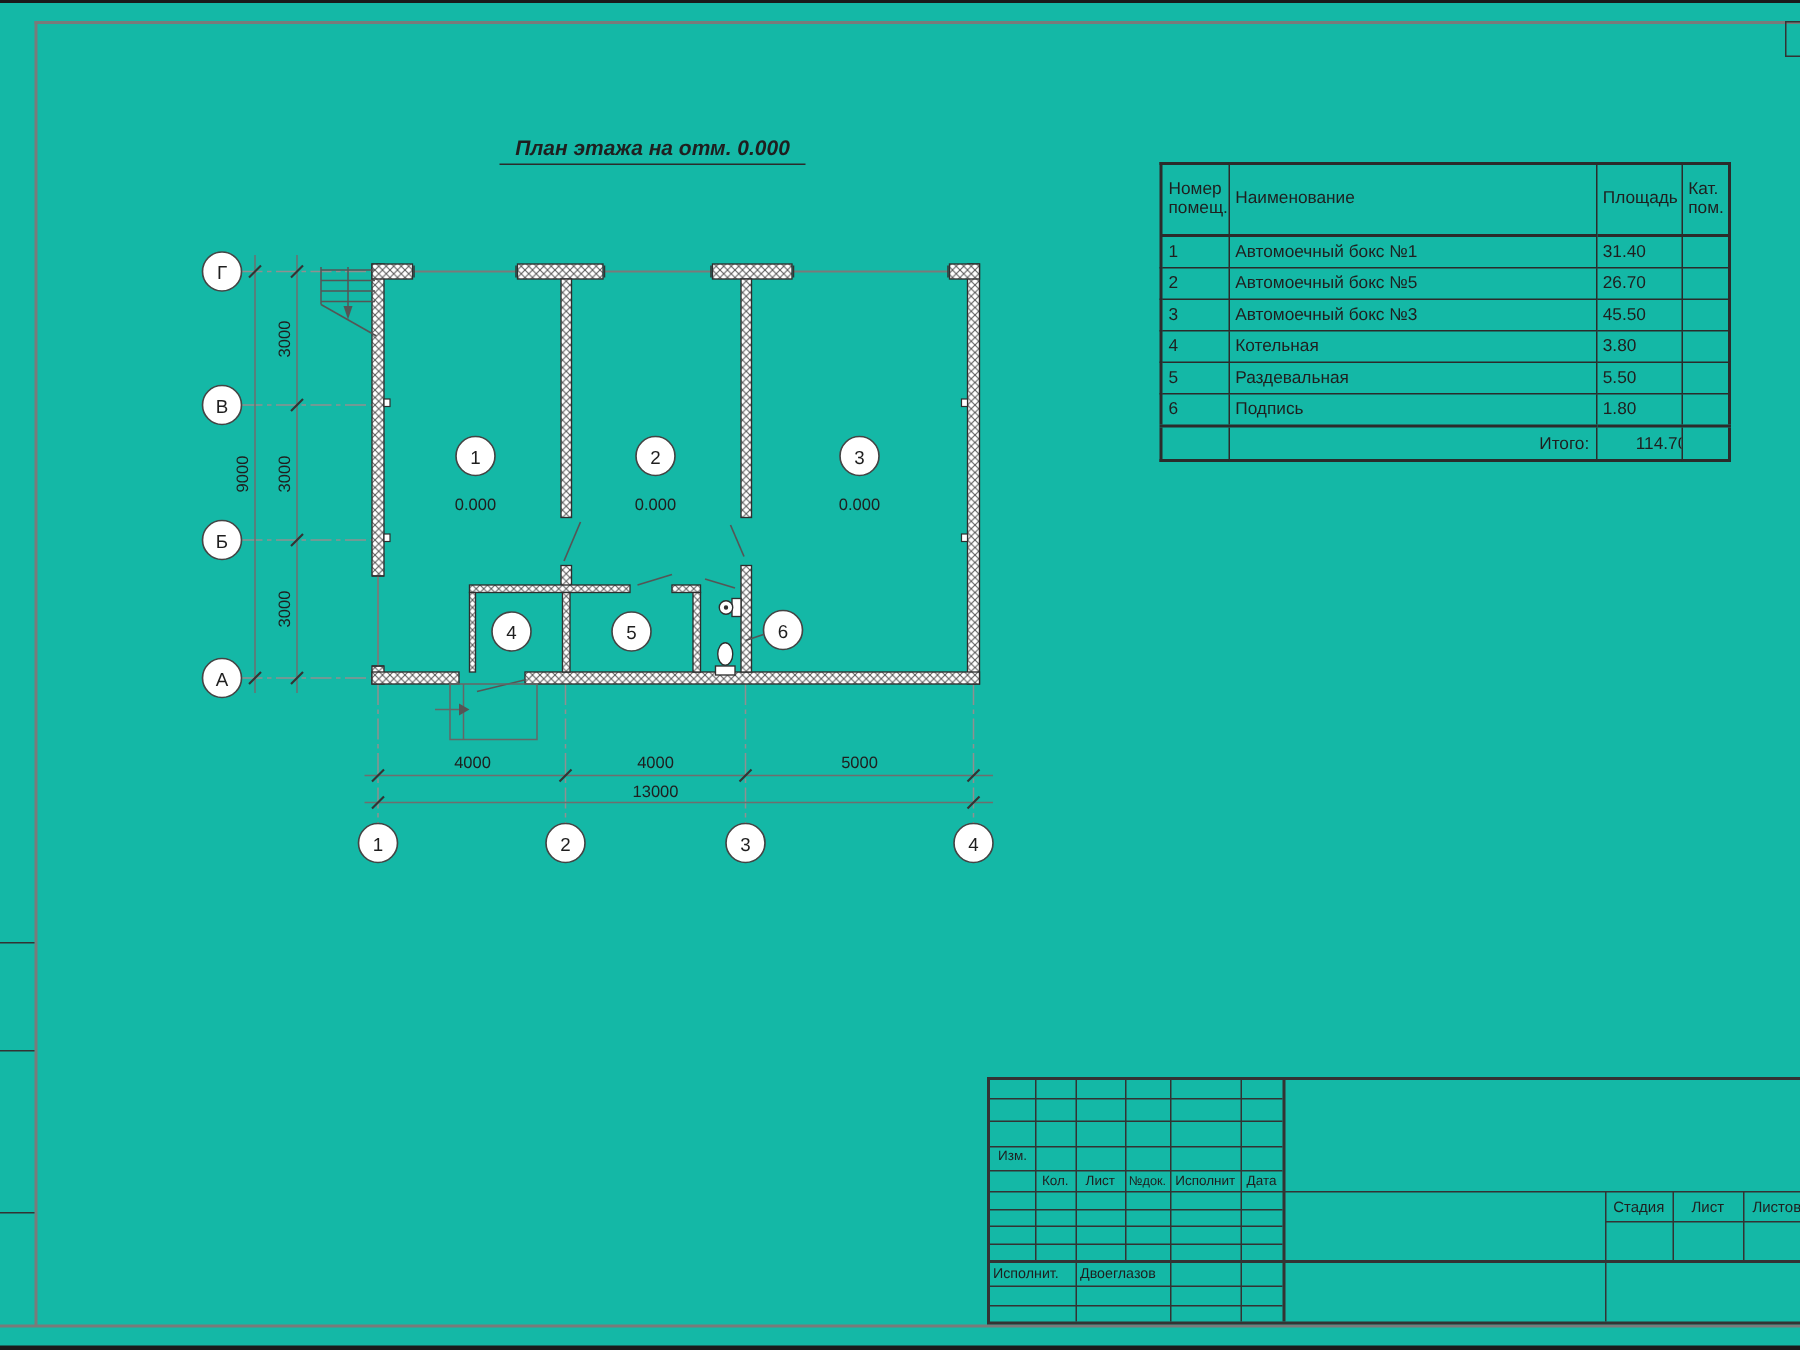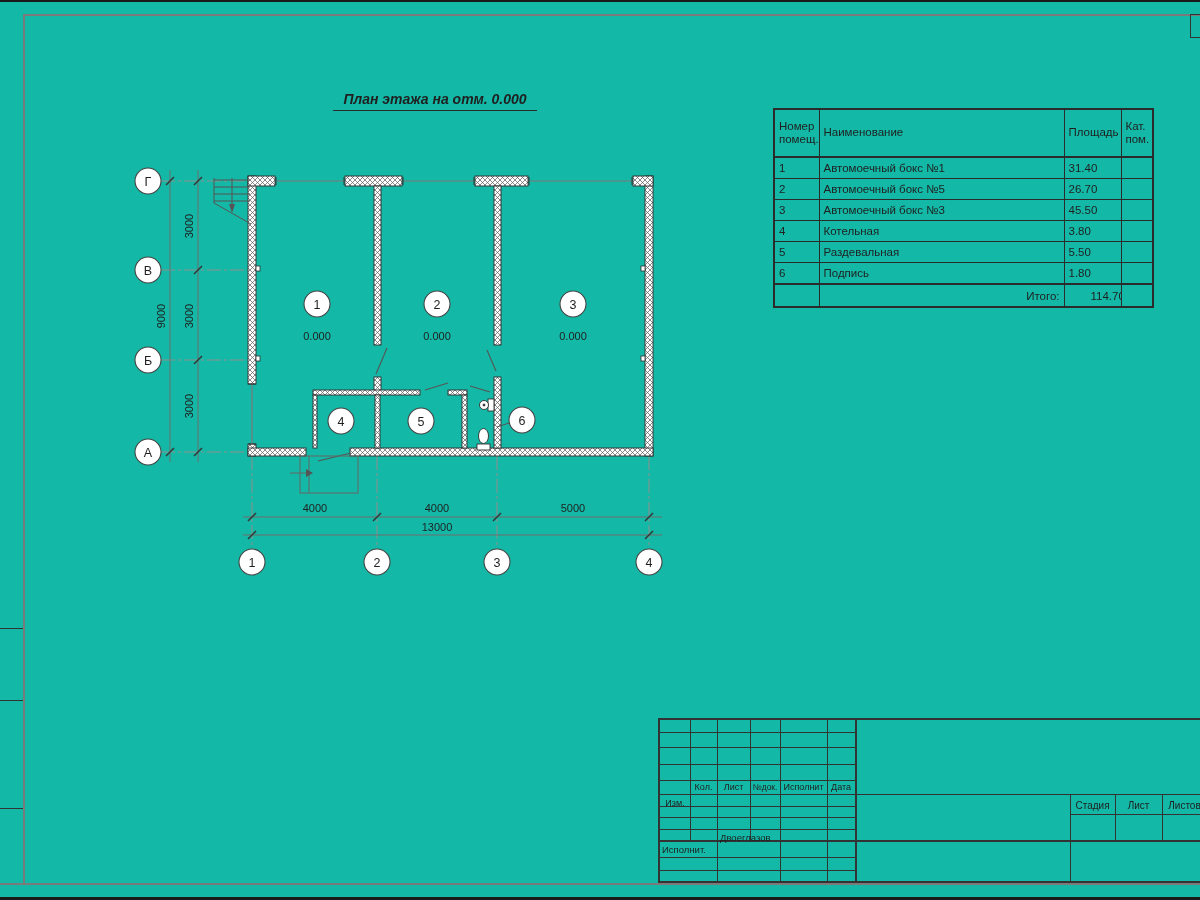--- a/index.html
+++ b/index.html
@@ -318,29 +318,29 @@
     <div class="hl" style="left:0;top:60px;width:195px;height:1px;"></div>
     <div class="hl" style="left:0;top:74px;width:545px;height:1px;"></div>
     <div class="hl" style="left:0;top:86px;width:195px;height:1px;"></div>
     <div class="hl" style="left:0;top:97px;width:195px;height:1px;"></div>
     <div class="hl" style="left:0;top:109px;width:195px;height:1px;"></div>
     <div class="hl" style="left:410px;top:94px;width:135px;height:1px;"></div>
     <div class="hl" style="left:0;top:120px;width:545px;height:2px;"></div>
     <div class="hl" style="left:0;top:137px;width:195px;height:1px;"></div>
     <div class="hl" style="left:0;top:150px;width:195px;height:1px;"></div>
 
-    <div class="cell" style="left:0;top:76px;width:30px;height:14px;font-size:9px;">Изм.</div>
+    <div class="cell" style="left:0;top:43px;width:30px;height:14px;font-size:9px;">Изм.</div>
     <div class="cell" style="left:30px;top:60px;width:27px;height:14px;font-size:9px;">Кол.</div>
     <div class="cell" style="left:57px;top:60px;width:33px;height:14px;font-size:9px;">Лист</div>
     <div class="cell" style="left:90px;top:60px;width:30px;height:14px;font-size:8.5px;">№док.</div>
     <div class="cell" style="left:120px;top:60px;width:47px;height:14px;font-size:9px;">Исполнит</div>
     <div class="cell" style="left:167px;top:60px;width:28px;height:14px;font-size:9px;">Дата</div>
 
     <div class="cell" style="left:2px;top:122px;width:55px;height:15px;justify-content:flex-start;">Исполнит.</div>
-    <div class="cell" style="left:60px;top:110px;width:62px;height:15px;justify-content:flex-start;">Двоеглазов</div>
+    <div class="cell" style="left:60px;top:122px;width:62px;height:15px;justify-content:flex-start;">Двоеглазов</div>
 
 
     <div class="cell" style="left:410px;top:76px;width:45px;height:18px;font-size:10px;">Стадия</div>
     <div class="cell" style="left:455px;top:76px;width:47px;height:18px;font-size:10px;">Лист</div>
     <div class="cell" style="left:502px;top:76px;width:45px;height:18px;font-size:10px;">Листов</div>
   </div>
 
 </div>
 
 </body></html>

